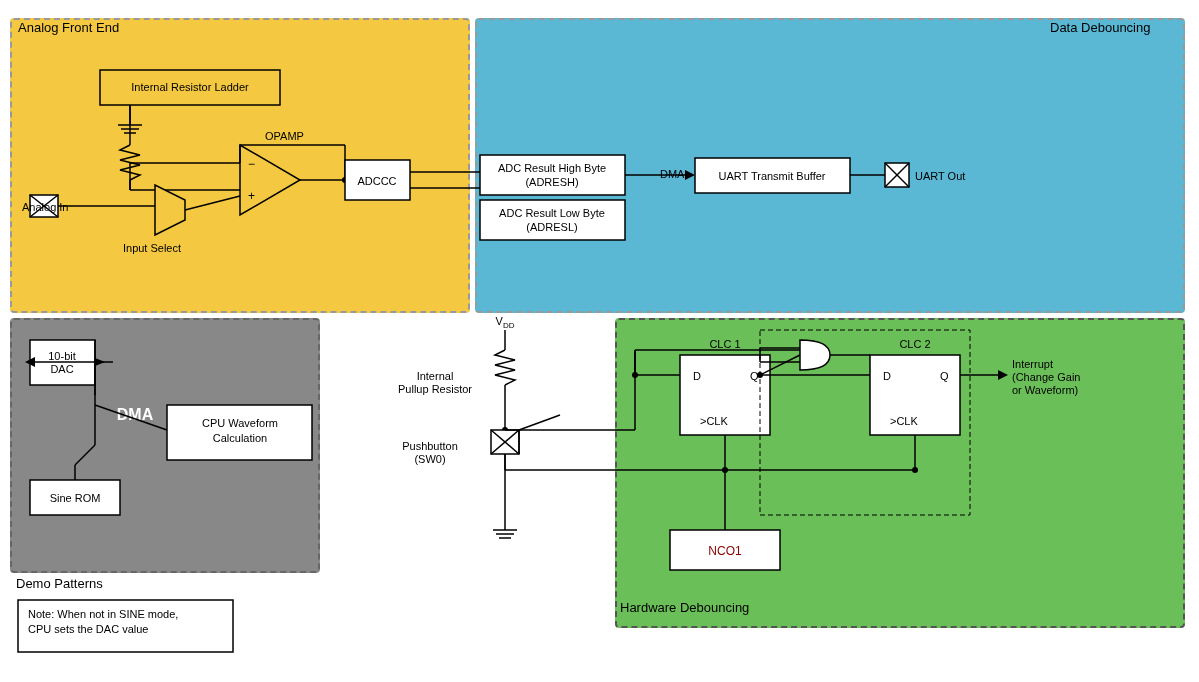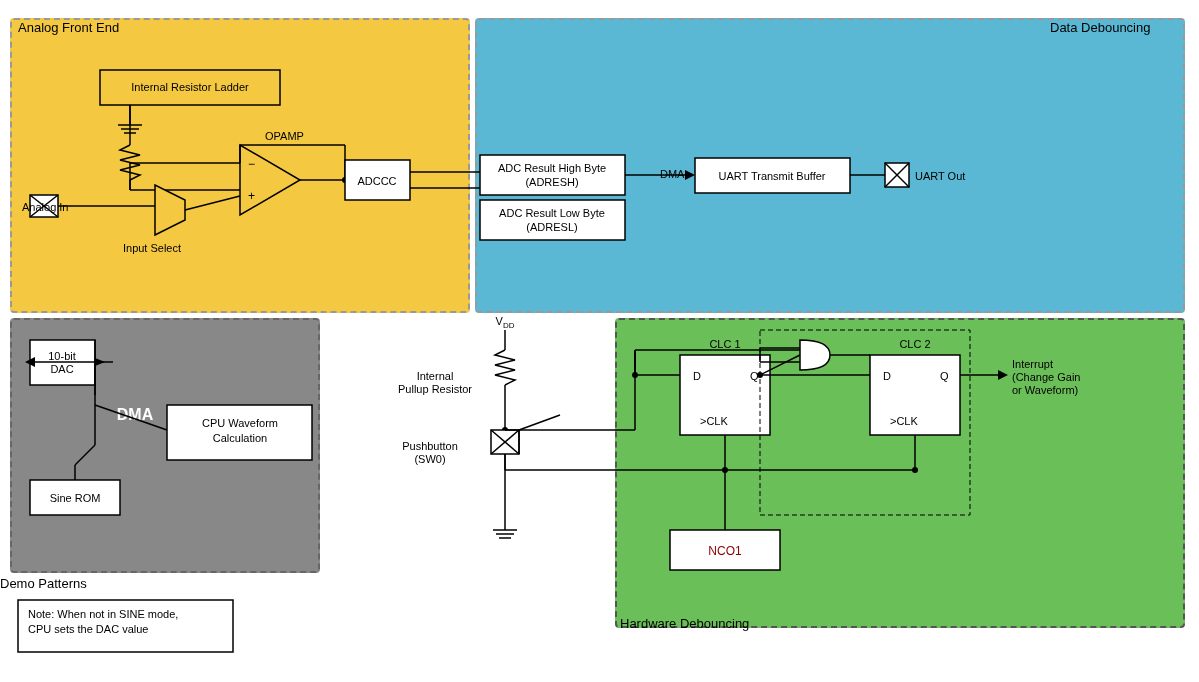--- a/index.html
+++ b/index.html
@@ -91,24 +91,24 @@
 
 <div class="diagram-container">
 
   <div class="region-afe"></div>
   <span class="region-label" style="left:18px; top:20px;">Analog Front End</span>
 
   <div class="region-dt"></div>
   <span class="region-label" style="left:1050px; top:20px;">Data Debouncing</span>
 
   <div class="region-demo"></div>
-  <span class="region-label" style="left:0; top:576px;">Demo Patterns</span>
+  <span class="region-label" style="left:16px; top:576px;">Demo Patterns</span>
 
   <div class="region-hw"></div>
-  <span class="region-label" style="left:620px; top:616px;">Hardware Debouncing</span>
+  <span class="region-label" style="left:620px; top:600px;">Hardware Debouncing</span>
 
   <svg class="svg-overlay">
 
     <line x1="130" y1="105" x2="130" y2="125" stroke="#000" stroke-width="1.5"></line>
     <line x1="118" y1="125" x2="142" y2="125" stroke="#000" stroke-width="1.5"></line>
     <line x1="121" y1="129" x2="139" y2="129" stroke="#000" stroke-width="1.5"></line>
     <line x1="124" y1="133" x2="136" y2="133" stroke="#000" stroke-width="1.5"></line>
 
     <rect x="100" y="70" width="180" height="35" fill="#F5C842" stroke="#000" stroke-width="1.5"></rect>
     <text x="190" y="91" text-anchor="middle" font-size="11" font-family="Arial">Internal Resistor Ladder</text>

